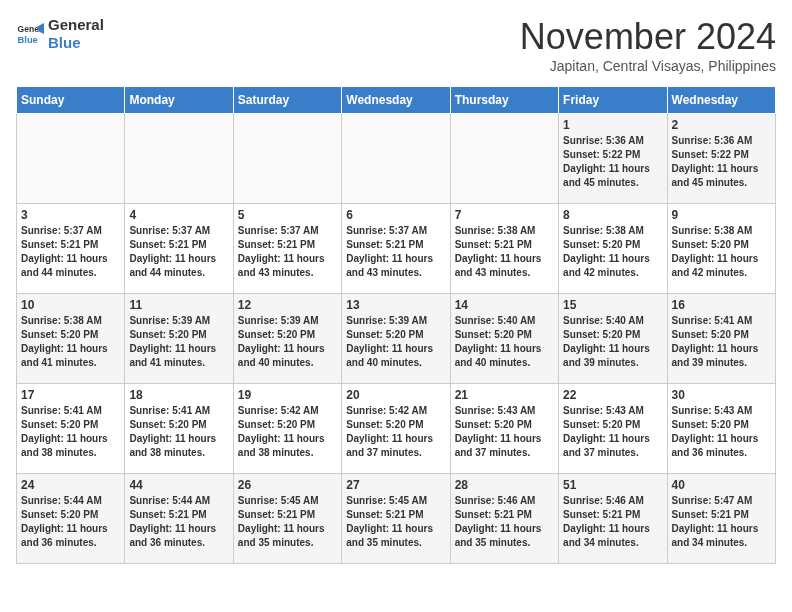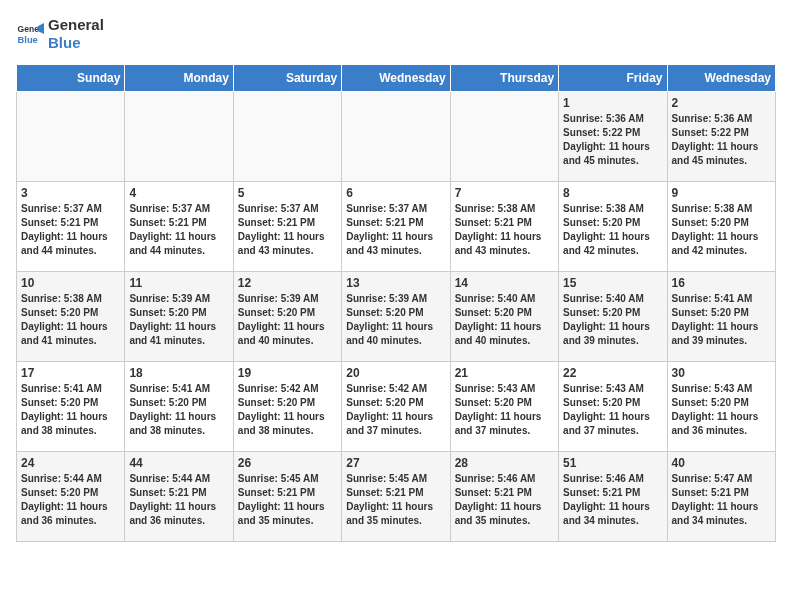--- a/index.html
+++ b/index.html
@@ -50,21 +50,21 @@
       width: 100%;
       border-collapse: collapse;
       table-layout: fixed;
     }
     .calendar thead tr th {
       background: #3a7dc9;
       color: #fff;
       font-size: 12px;
       font-weight: bold;
       padding: 6px 4px;
-      text-align: right;
+      text-align: left;
       border: 1px solid #fff;
     }
     .calendar tbody tr td {
       vertical-align: top;
       border: 1px solid #ccc;
       padding: 4px;
       font-size: 10px;
       color: #333;
       background: #fff;
       min-height: 80px;
@@ -101,20 +101,24 @@
       <rect x="0" y="0" width="36" height="36" fill="white"></rect>
       <text x="2" y="16" font-size="11" font-weight="bold" fill="#333" font-family="Arial">General</text>
       <text x="2" y="29" font-size="12" font-weight="bold" fill="#3a7dc9" font-family="Arial">Blue</text>
       <polygon points="28,8 36,4 36,18 28,14" fill="#3a7dc9"></polygon>
     </svg>
     <div>
       <div class="logo-text" style="color:#333;">General</div>
       <div class="logo-text"><span>Blue</span></div>
     </div>
   </div>
+  <div class="title-block">
+    <div class="month-title">November 2024</div>
+    <div class="location-title">Japitan, Central Visayas, Philippines</div>
+  </div>
 </div>
 
 <table class="calendar">
   <thead>
     <tr>
     <th>Sunday</th>
         <th>Monday</th>
         <th>Saturday</th>
         <th>Wednesday</th>
         <th>Thursday</th>

